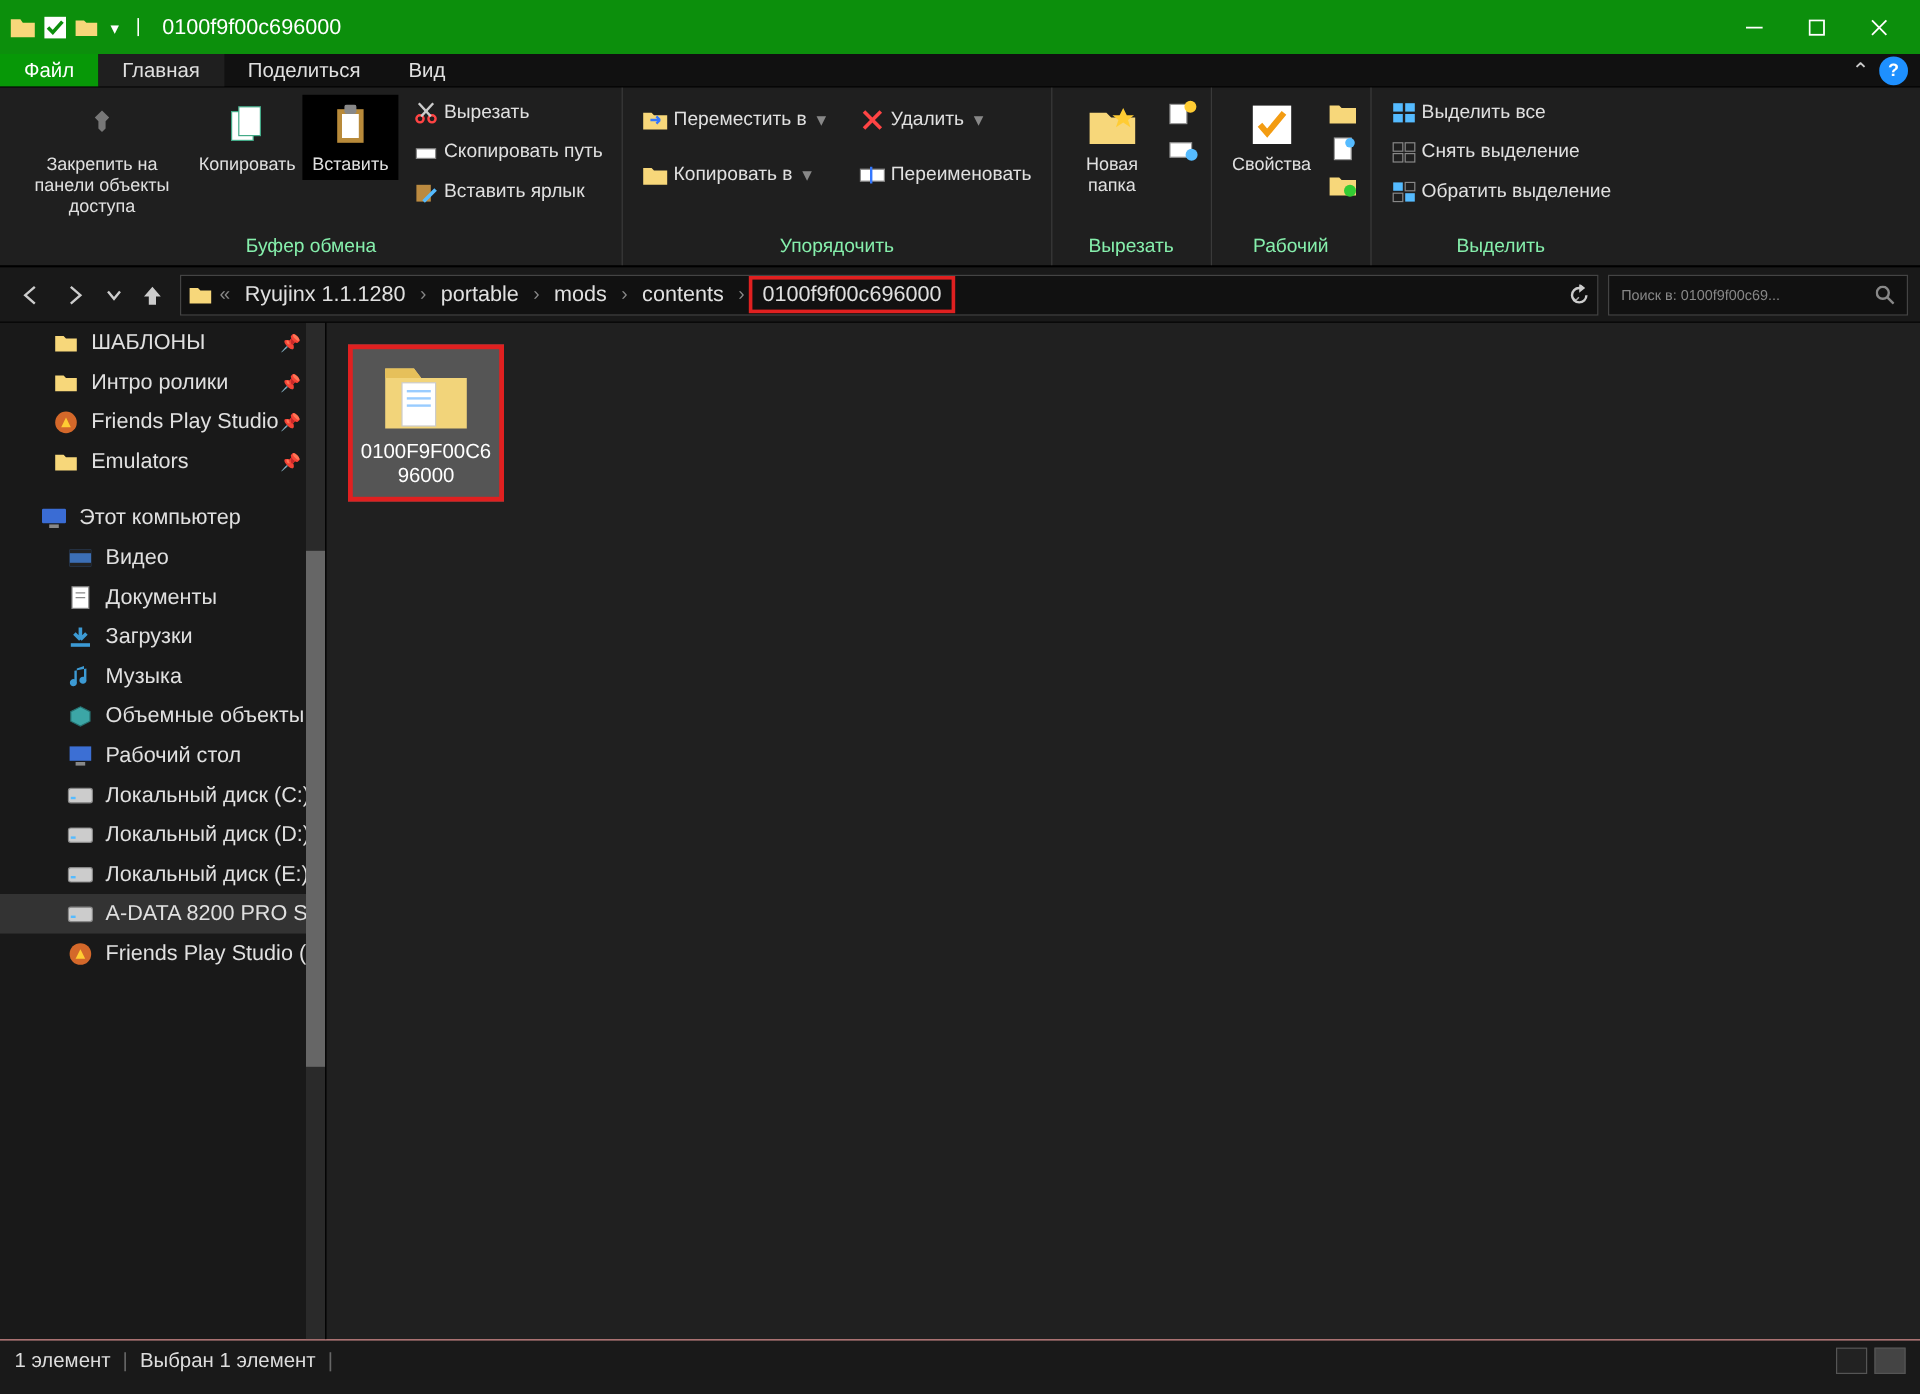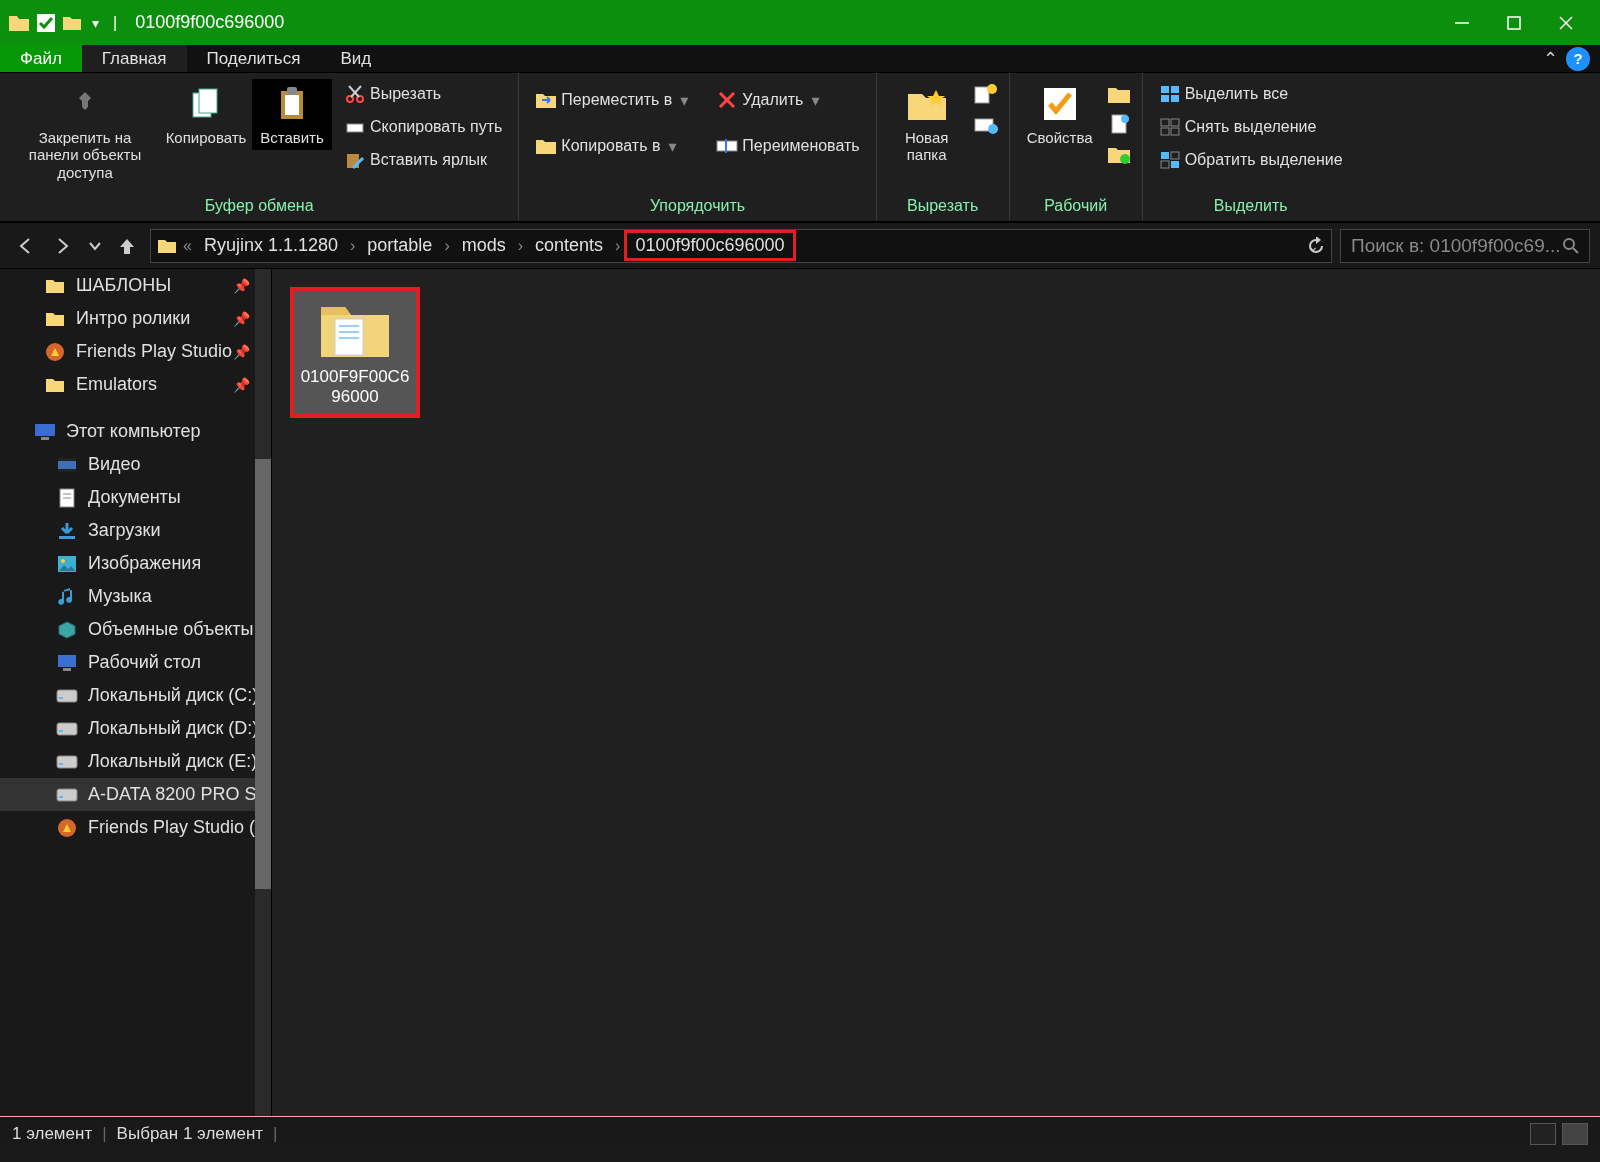--- a/index.html
+++ b/index.html
@@ -31,21 +31,21 @@
 .small-btn .sicon { width: 22px; height: 22px; display: flex; align-items: center; justify-content: center; }
 
 .navbar { height: 46px; background: #191919; display: flex; align-items: center; gap: 8px; padding: 0 10px; border-bottom: 1px solid #000; }
 .nav-arrow { width: 30px; height: 30px; display: flex; align-items: center; justify-content: center; color: #ccc; cursor: pointer; }
 .breadcrumb-box { flex: 1; height: 34px; background: #111; border: 1px solid #444; display: flex; align-items: center; padding: 0 6px; gap: 4px; position: relative; }
 .crumb { display: flex; align-items: center; gap: 6px; cursor: pointer; font-size: 18px; padding: 2px 6px; }
 .chev { color: #888; font-size: 16px; padding: 0 2px; }
 .red-box { border: 3px solid #e02020; padding: 2px 8px; margin-left: -2px; }
 .crumb-dd { margin-left: auto; color: #aaa; font-size: 14px; padding: 0 6px; cursor: pointer; }
 .refresh-btn { position: absolute; right: 6px; color: #ccc; cursor: pointer; }
-.searchbox { width: 250px; height: 34px; background: #111; border: 1px solid #444; display: flex; align-items: center; padding: 0 10px; color: #888; font-size: 19px; }
+.searchbox { width: 250px; height: 34px; background: #111; border: 1px solid #444; display: flex; align-items: center; padding: 0 10px; color: #888; font-size: 12px; }
 .searchbox .slabel { flex: 1; white-space: nowrap; overflow: hidden; text-overflow: ellipsis; }
 
 .body-area { display: flex; height: calc(100% - 45px - 40px - 150px - 46px - 34px); }
 
 .sidebar { width: 272px; background: #191919; overflow-y: auto; position: relative; border-right: 1px solid #000; }
 .sidebar-scrollbar { position: absolute; right: 0; top: 0; width: 16px; height: 100%; background: #2a2a2a; }
 .sb-thumb { position: absolute; right: 0; top: 190px; width: 16px; height: 430px; background: #666; }
 .tree-item { display: flex; align-items: center; gap: 10px; padding: 5.5px 8px 5.5px 44px; font-size: 18px; cursor: pointer; white-space: nowrap; position: relative; overflow: hidden; }
 .tree-item.sel { background: #333; }
 .tree-item.sub { padding-left: 56px; }
@@ -480,30 +480,20 @@
           <span class="ticon">
             <svg width="20" height="20">
               <path d="M10 2v10m0 0l-5-5m5 5l5-5" stroke="#3c9ad4" stroke-width="3" fill="none"></path>
               <rect x="2" y="15" width="16" height="3" fill="#3c9ad4"></rect>
             </svg>
           </span>
           <span>Загрузки</span>
         </div>
         <div class="tree-item sub">
           <span class="ticon">
-            <svg width="20" height="18">
-              <rect x="1" y="1" width="18" height="16" fill="#3cb1d4"></rect>
-              <circle cx="6" cy="6" r="2" fill="#ffcc33"></circle>
-              <path d="M2 16l5-6 4 4 3-3 5 5z" fill="#2a7a95"></path>
-            </svg>
-          </span>
-          <span>Изображения</span>
-        </div>
-        <div class="tree-item sub">
-          <span class="ticon">
             <svg width="18" height="20">
               <path d="M6 3v11a3 3 0 1 1-2-2V5l10-2v9a3 3 0 1 1-2-2V1z" fill="#3c9ad4"></path>
             </svg>
           </span>
           <span>Музыка</span>
         </div>
         <div class="tree-item sub">
           <span class="ticon">
             <svg width="20" height="20">
               <path d="M10 2l8 4v8l-8 4-8-4V6z" fill="#3ca6a6" stroke="#267070"></path>

